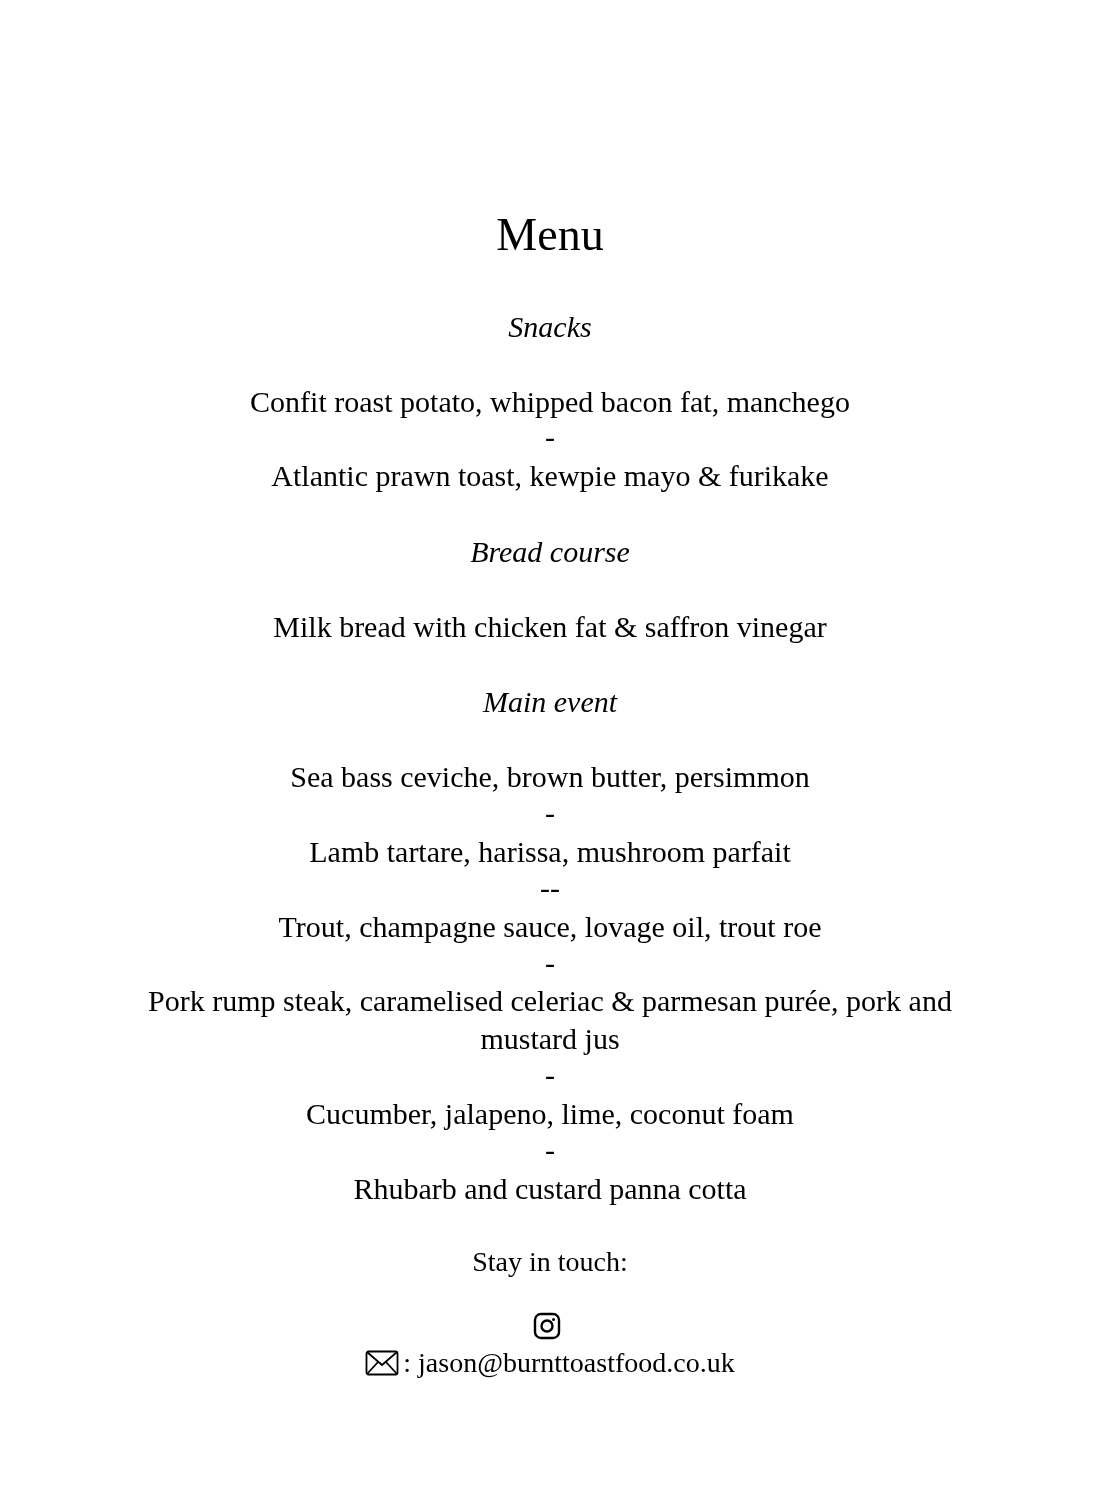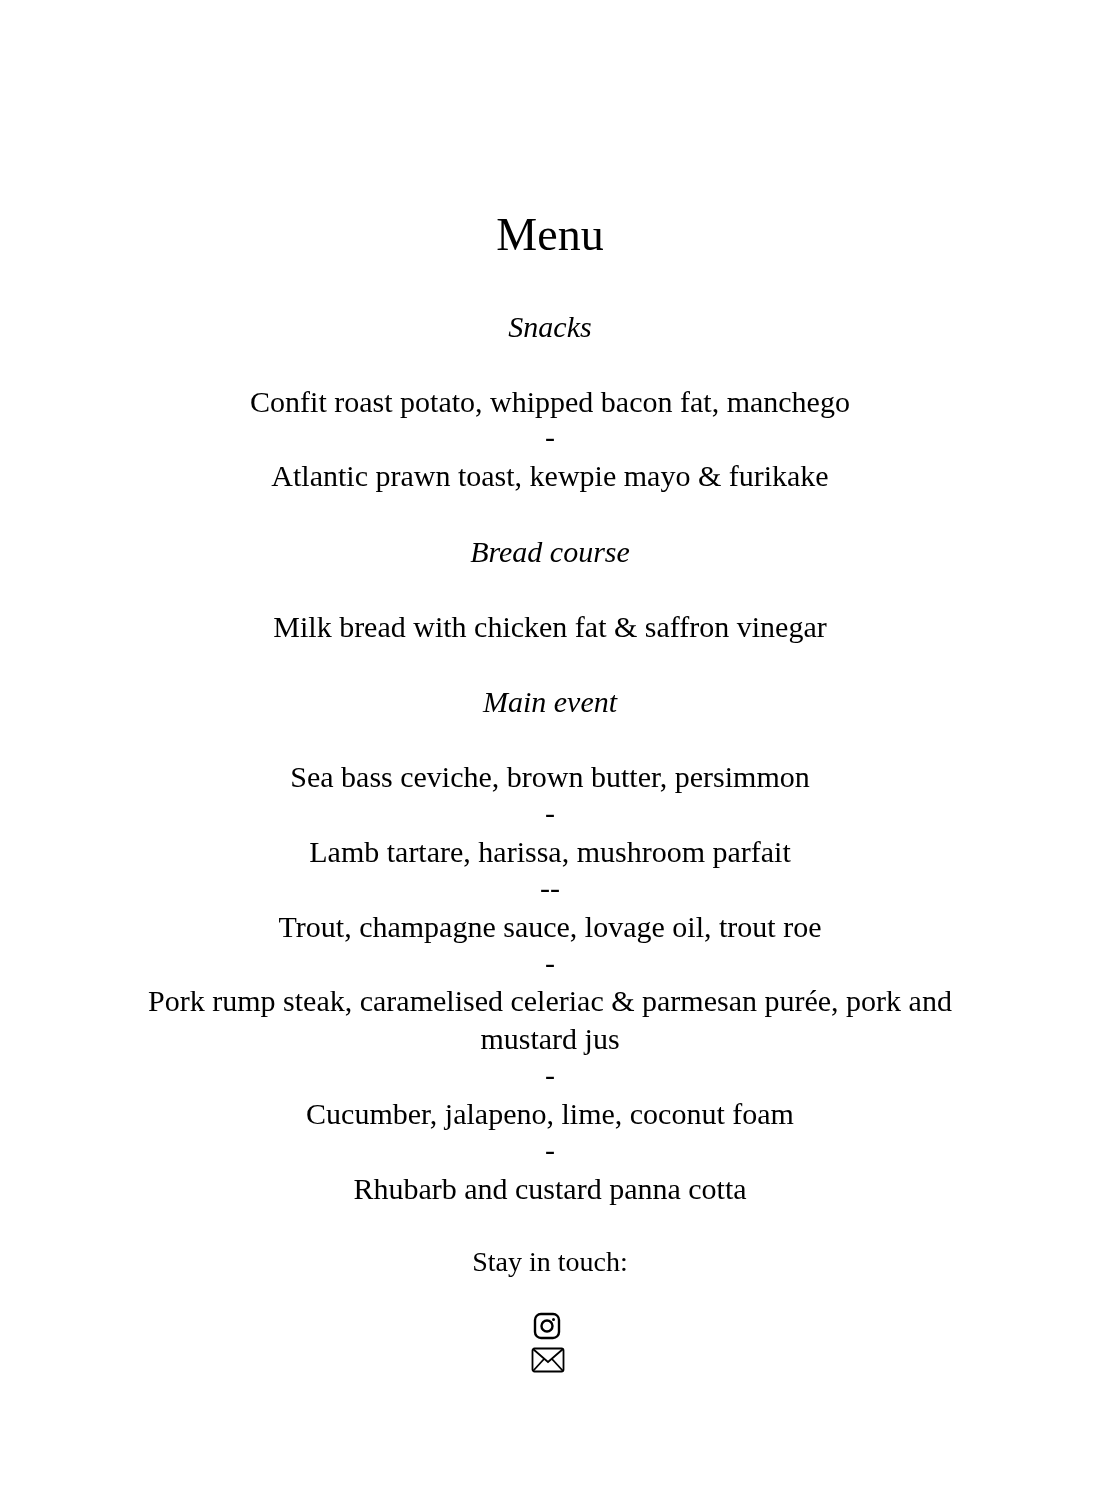--- a/index.html
+++ b/index.html
@@ -57,14 +57,15 @@
 
   <div class="line contact" style="top:1347px">
     <span style="margin-right:4px;display:inline-flex;">
       <svg width="34" height="26" viewBox="0 0 34 26">
         <rect x="1.5" y="1.5" width="31" height="23" rx="2" ry="2" fill="none" stroke="#000" stroke-width="1.8"></rect>
         <polyline points="2,2 17,15 32,2" fill="none" stroke="#000" stroke-width="1.8"></polyline>
         <line x1="2" y1="24" x2="13" y2="12" stroke="#000" stroke-width="1.8"></line>
         <line x1="32" y1="24" x2="21" y2="12" stroke="#000" stroke-width="1.8"></line>
       </svg>
     </span>
+    <span>: jason@burnttoastfood.co.uk</span>
   </div>
 </div>
 
 </body></html>

